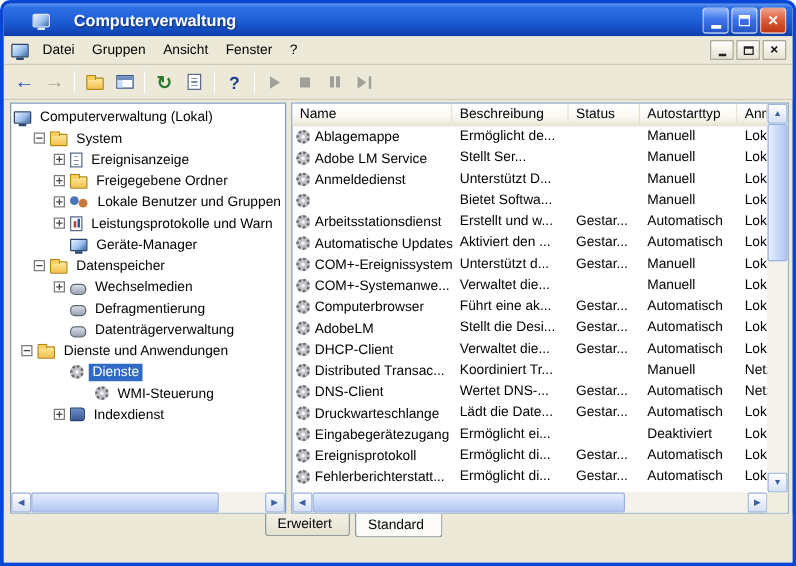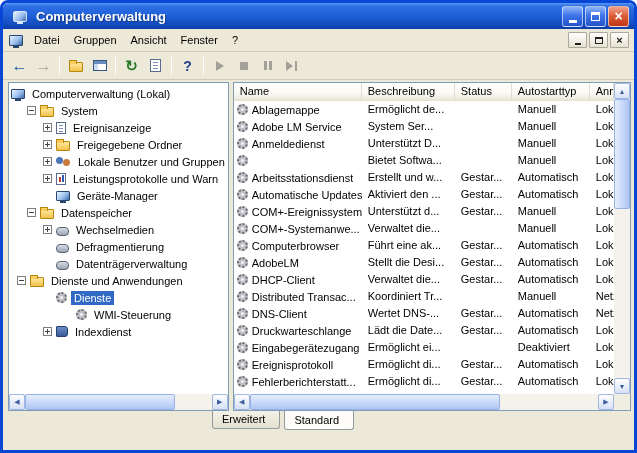--- a/index.html
+++ b/index.html
@@ -2,21 +2,21 @@
 <html><head>
 <meta charset="utf-8">
 <style>
   * { box-sizing: border-box; }
   body { margin:0; font-family:"Liberation Sans", sans-serif; font-size:11px; color:#000; background:#fff; }
 
   .window { position:relative; width:637px; height:453px; border:3px solid #0846D6; border-radius:8px 8px 0 0;
             background:#ECE9D8; display:flex; flex-direction:column; overflow:hidden; }
 
   
-  .titlebar { flex:0 0 26px; display:flex; align-items:center; gap:9px; padding:0 5px 0 10px;
+  .titlebar { flex:0 0 26px; display:flex; align-items:center; gap:19px; padding:0 5px 0 23px;
               border-radius:5px 5px 0 0;
               background:linear-gradient(180deg,#5A96F8 0%,#2E6FE4 12%,#2161DA 45%,#154FC2 78%,#0C3EAA 100%); }
   .title-icon { width:14px; height:11px; border:1px solid #D9E6FF; border-radius:2px; position:relative;
                 background:linear-gradient(135deg,#EAF3FF 0%,#9CC0EE 55%,#3E6AA8 100%); }
   .title-icon::after { content:""; position:absolute; left:3px; right:3px; bottom:-3px; height:2px; background:#D9E6FF; }
   .title-text { flex:1; color:#fff; font-weight:bold; font-size:13px; text-shadow:1px 1px 1px #173A80;
                 white-space:nowrap; overflow:hidden; }
   .title-buttons { display:flex; gap:2px; }
   .tb-btn { width:21px; height:21px; border:1px solid rgba(255,255,255,.6); border-radius:3px;
             display:flex; align-items:center; justify-content:center; }
@@ -318,21 +318,21 @@
               <span class="cell c-desc">Ermöglicht de...</span>
               <span class="cell c-status"></span>
               <span class="cell c-startup">Manuell</span>
               <span class="cell c-logon">Lokales</span>
             </div>
             <div class="lrow">
               <span class="cell c-name">
                 <span class="ticon icon-gear"></span>
                 <span style="overflow: hidden; white-space: nowrap;">Adobe LM Service</span>
               </span>
-              <span class="cell c-desc">System Ser...</span>
+              <span class="cell c-desc">Stellt Ser...</span>
               <span class="cell c-status"></span>
               <span class="cell c-startup">Manuell</span>
               <span class="cell c-logon">Lokales</span>
             </div>
             <div class="lrow">
               <span class="cell c-name">
                 <span class="ticon icon-gear"></span>
                 <span style="overflow: hidden; white-space: nowrap;">Anmeldedienst</span>
               </span>
               <span class="cell c-desc">Unterstützt D...</span>

